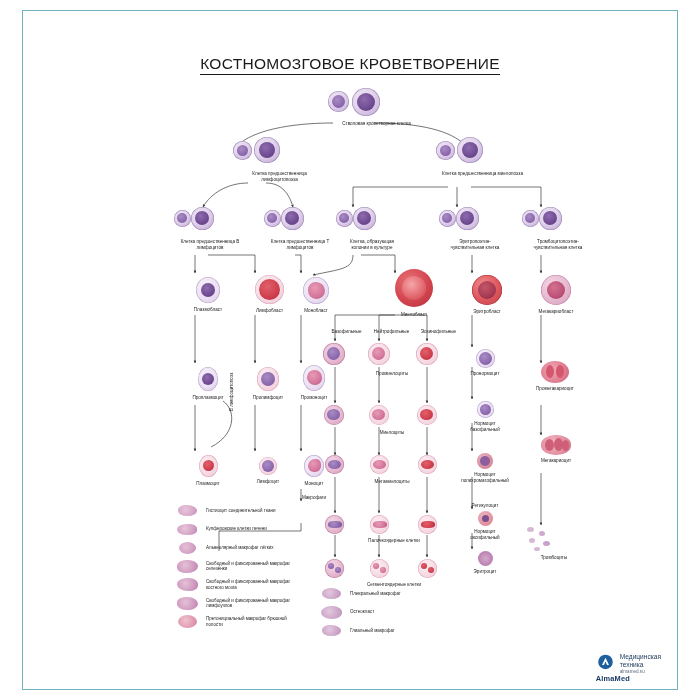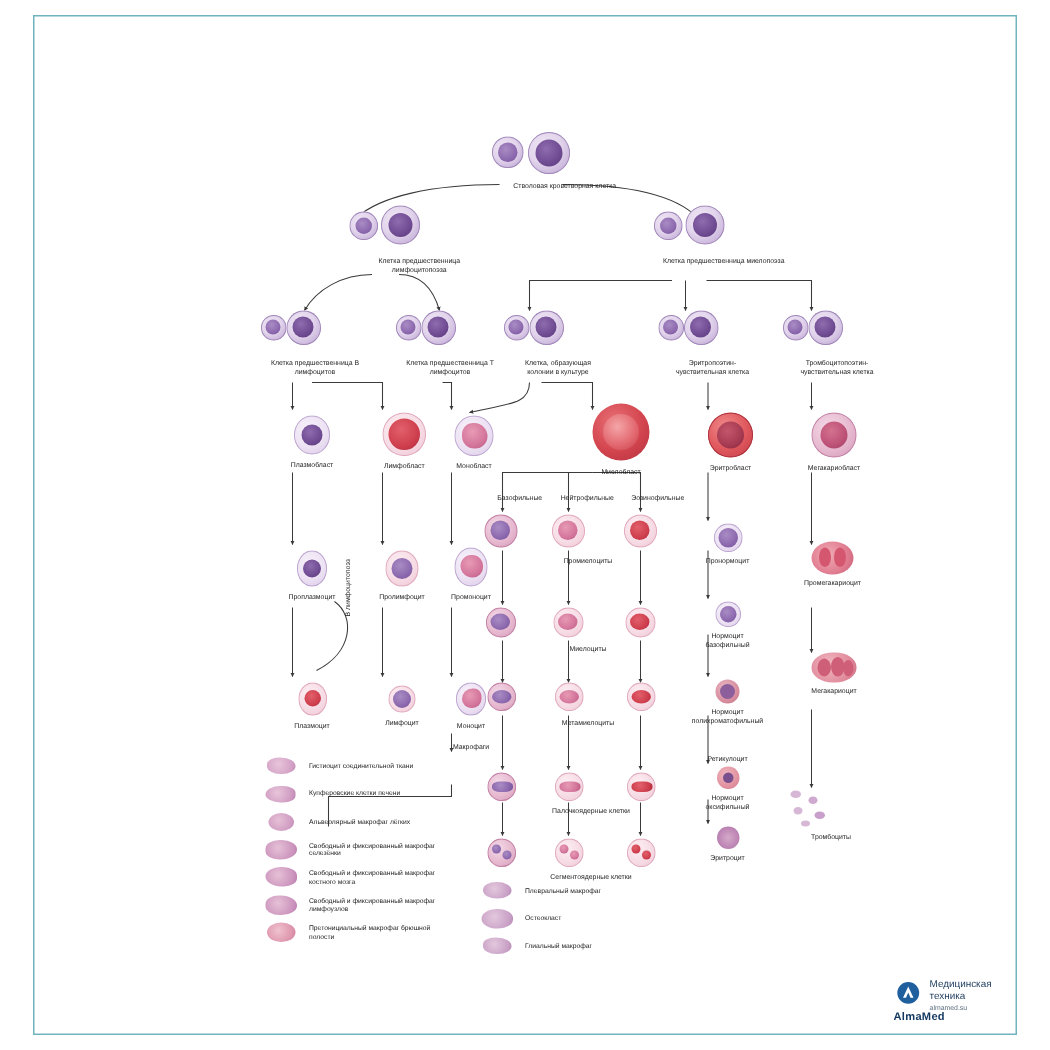--- a/index.html
+++ b/index.html
@@ -85,20 +85,21 @@
     position:absolute;font-size:4.6px;color:#1d1d1d;
     transform:rotate(-90deg);transform-origin:left top;white-space:nowrap;
   }
 </style>
 </head>
 <body>
 
 <div class="poster">
   <div class="inner">
 
+    <div class="title"><span>КОСТНОМОЗГОВОЕ КРОВЕТВОРЕНИЕ</span></div>
 
     <svg class="links" viewBox="0 0 656 680">
       <g stroke="#3a3a3a" stroke-width="0.7" fill="none">
 
         <path d="M310,112 C265,112 230,120 215,134" marker-end="url(#ar)"></path>
         <path d="M352,112 C398,112 428,120 442,134" marker-end="url(#ar)"></path>
 
         <path d="M225,172 C205,172 188,182 180,196" marker-end="url(#ar)"></path>
         <path d="M243,172 C258,172 266,182 270,196" marker-end="url(#ar)"></path>
 

